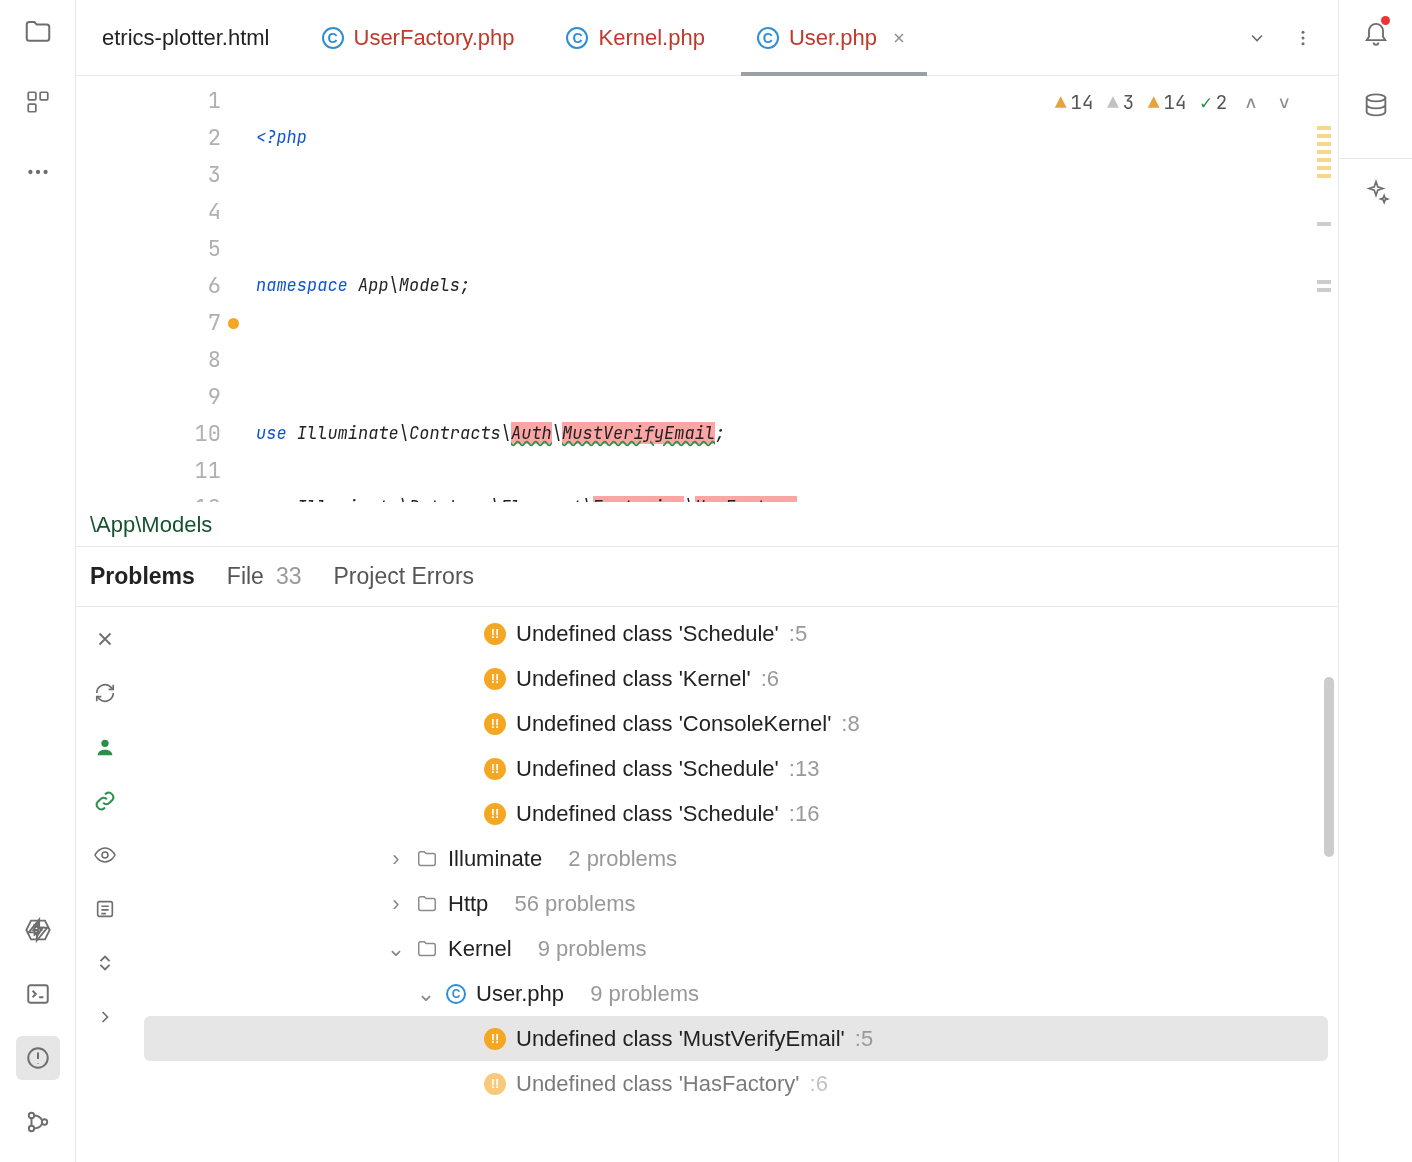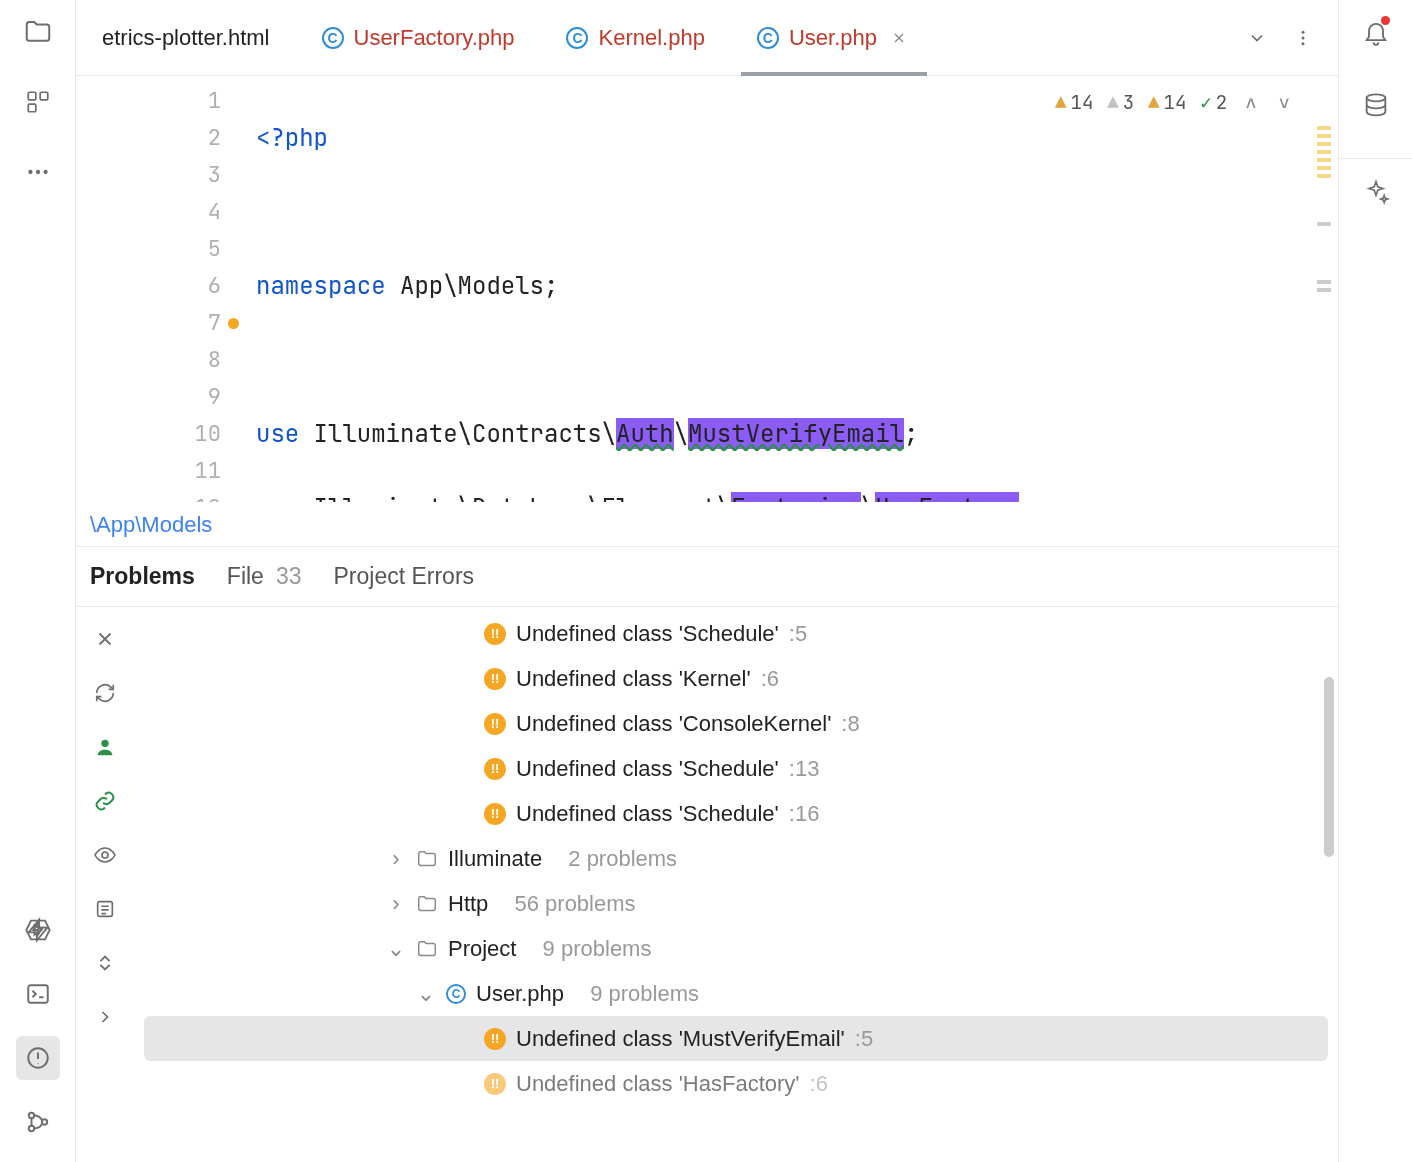--- a/index.html
+++ b/index.html
@@ -123,30 +123,31 @@
   content: "";
   position: absolute;
   right: -18px;
   top: 14px;
   width: 11px; height: 11px;
   background: #f5a623;
   border-radius: 50%;
 }
 .code {
   flex: 1;
-  font-size: 24px;
+  font-size: 17px;
   line-height: 37px;
   padding-top: 6px;
   white-space: pre;
   color: #222;
   position: relative;
+  font-style: italic;
 }
 .code .line { height: 37px; }
 .kw { color: #1155cc; }
-.hlt { background: #8b5cf6; text-decoration: underline; text-decoration-style: wavy; text-decoration-color: #2b9148; }
+.hlt { background: #fca5a5; text-decoration: underline; text-decoration-style: wavy; text-decoration-color: #2b9148; }
 .inspections {
   position: absolute;
   right: 44px;
   top: 14px;
   display: flex;
   align-items: center;
   gap: 14px;
   font-size: 19px;
   color: #555;
 }
@@ -163,21 +164,21 @@
   align-items: center;
   gap: 4px;
 }
 .markers div { width: 14px; height: 4px; background: #f5d88c; }
 .markers .grey { background: #ccc; }
 .breadcrumb {
   height: 44px;
   display: flex; align-items: center;
   padding-left: 14px;
   font-size: 22px;
-  color: #3b82f6;
+  color: #14532d;
   border-top: 1px solid transparent;
 }
 .panel-tabs {
   height: 60px;
   display: flex;
   align-items: center;
   gap: 32px;
   padding-left: 14px;
   border-top: 1px solid #e8e8e8;
 }
@@ -516,21 +517,21 @@
           </span><span>Illuminate</span>&nbsp;<span class="cnt">2 problems</span></div>
       <div class="p-row grp1"><span class="exp">›</span><span class="folder-icon">
             <svg width="22" height="22" viewBox="0 0 24 24" fill="none" stroke="currentColor" stroke-width="1.6">
               <path d="M3 6a2 2 0 0 1 2-2h4l2 2h8a2 2 0 0 1 2 2v9a2 2 0 0 1-2 2H5a2 2 0 0 1-2-2V6z"></path>
             </svg>
           </span><span>Http</span>&nbsp;<span class="cnt">56 problems</span></div>
       <div class="p-row grp1"><span class="exp">⌄</span><span class="folder-icon">
             <svg width="22" height="22" viewBox="0 0 24 24" fill="none" stroke="currentColor" stroke-width="1.6">
               <path d="M3 6a2 2 0 0 1 2-2h4l2 2h8a2 2 0 0 1 2 2v9a2 2 0 0 1-2 2H5a2 2 0 0 1-2-2V6z"></path>
             </svg>
-          </span><span>Project</span>&nbsp;<span class="cnt">9 problems</span></div>
+          </span><span>Kernel</span>&nbsp;<span class="cnt">9 problems</span></div>
       <div class="p-row grp2"><span class="exp">⌄</span><span class="tab-icon-c" style="width:20px;height:20px;font-size:12px">C</span><span>User.php</span>&nbsp;<span class="cnt">9 problems</span></div>
       <div class="p-row warn2 selected">
           <span class="warn-icon">!!</span>
           <span>Undefined class 'MustVerifyEmail'</span> 
           <span class="loc">:5</span>
         </div>
       <div class="p-row warn2" style="opacity:.6">
           <span class="warn-icon">!!</span>
           <span>Undefined class 'HasFactory'</span> 
           <span class="loc">:6</span>

